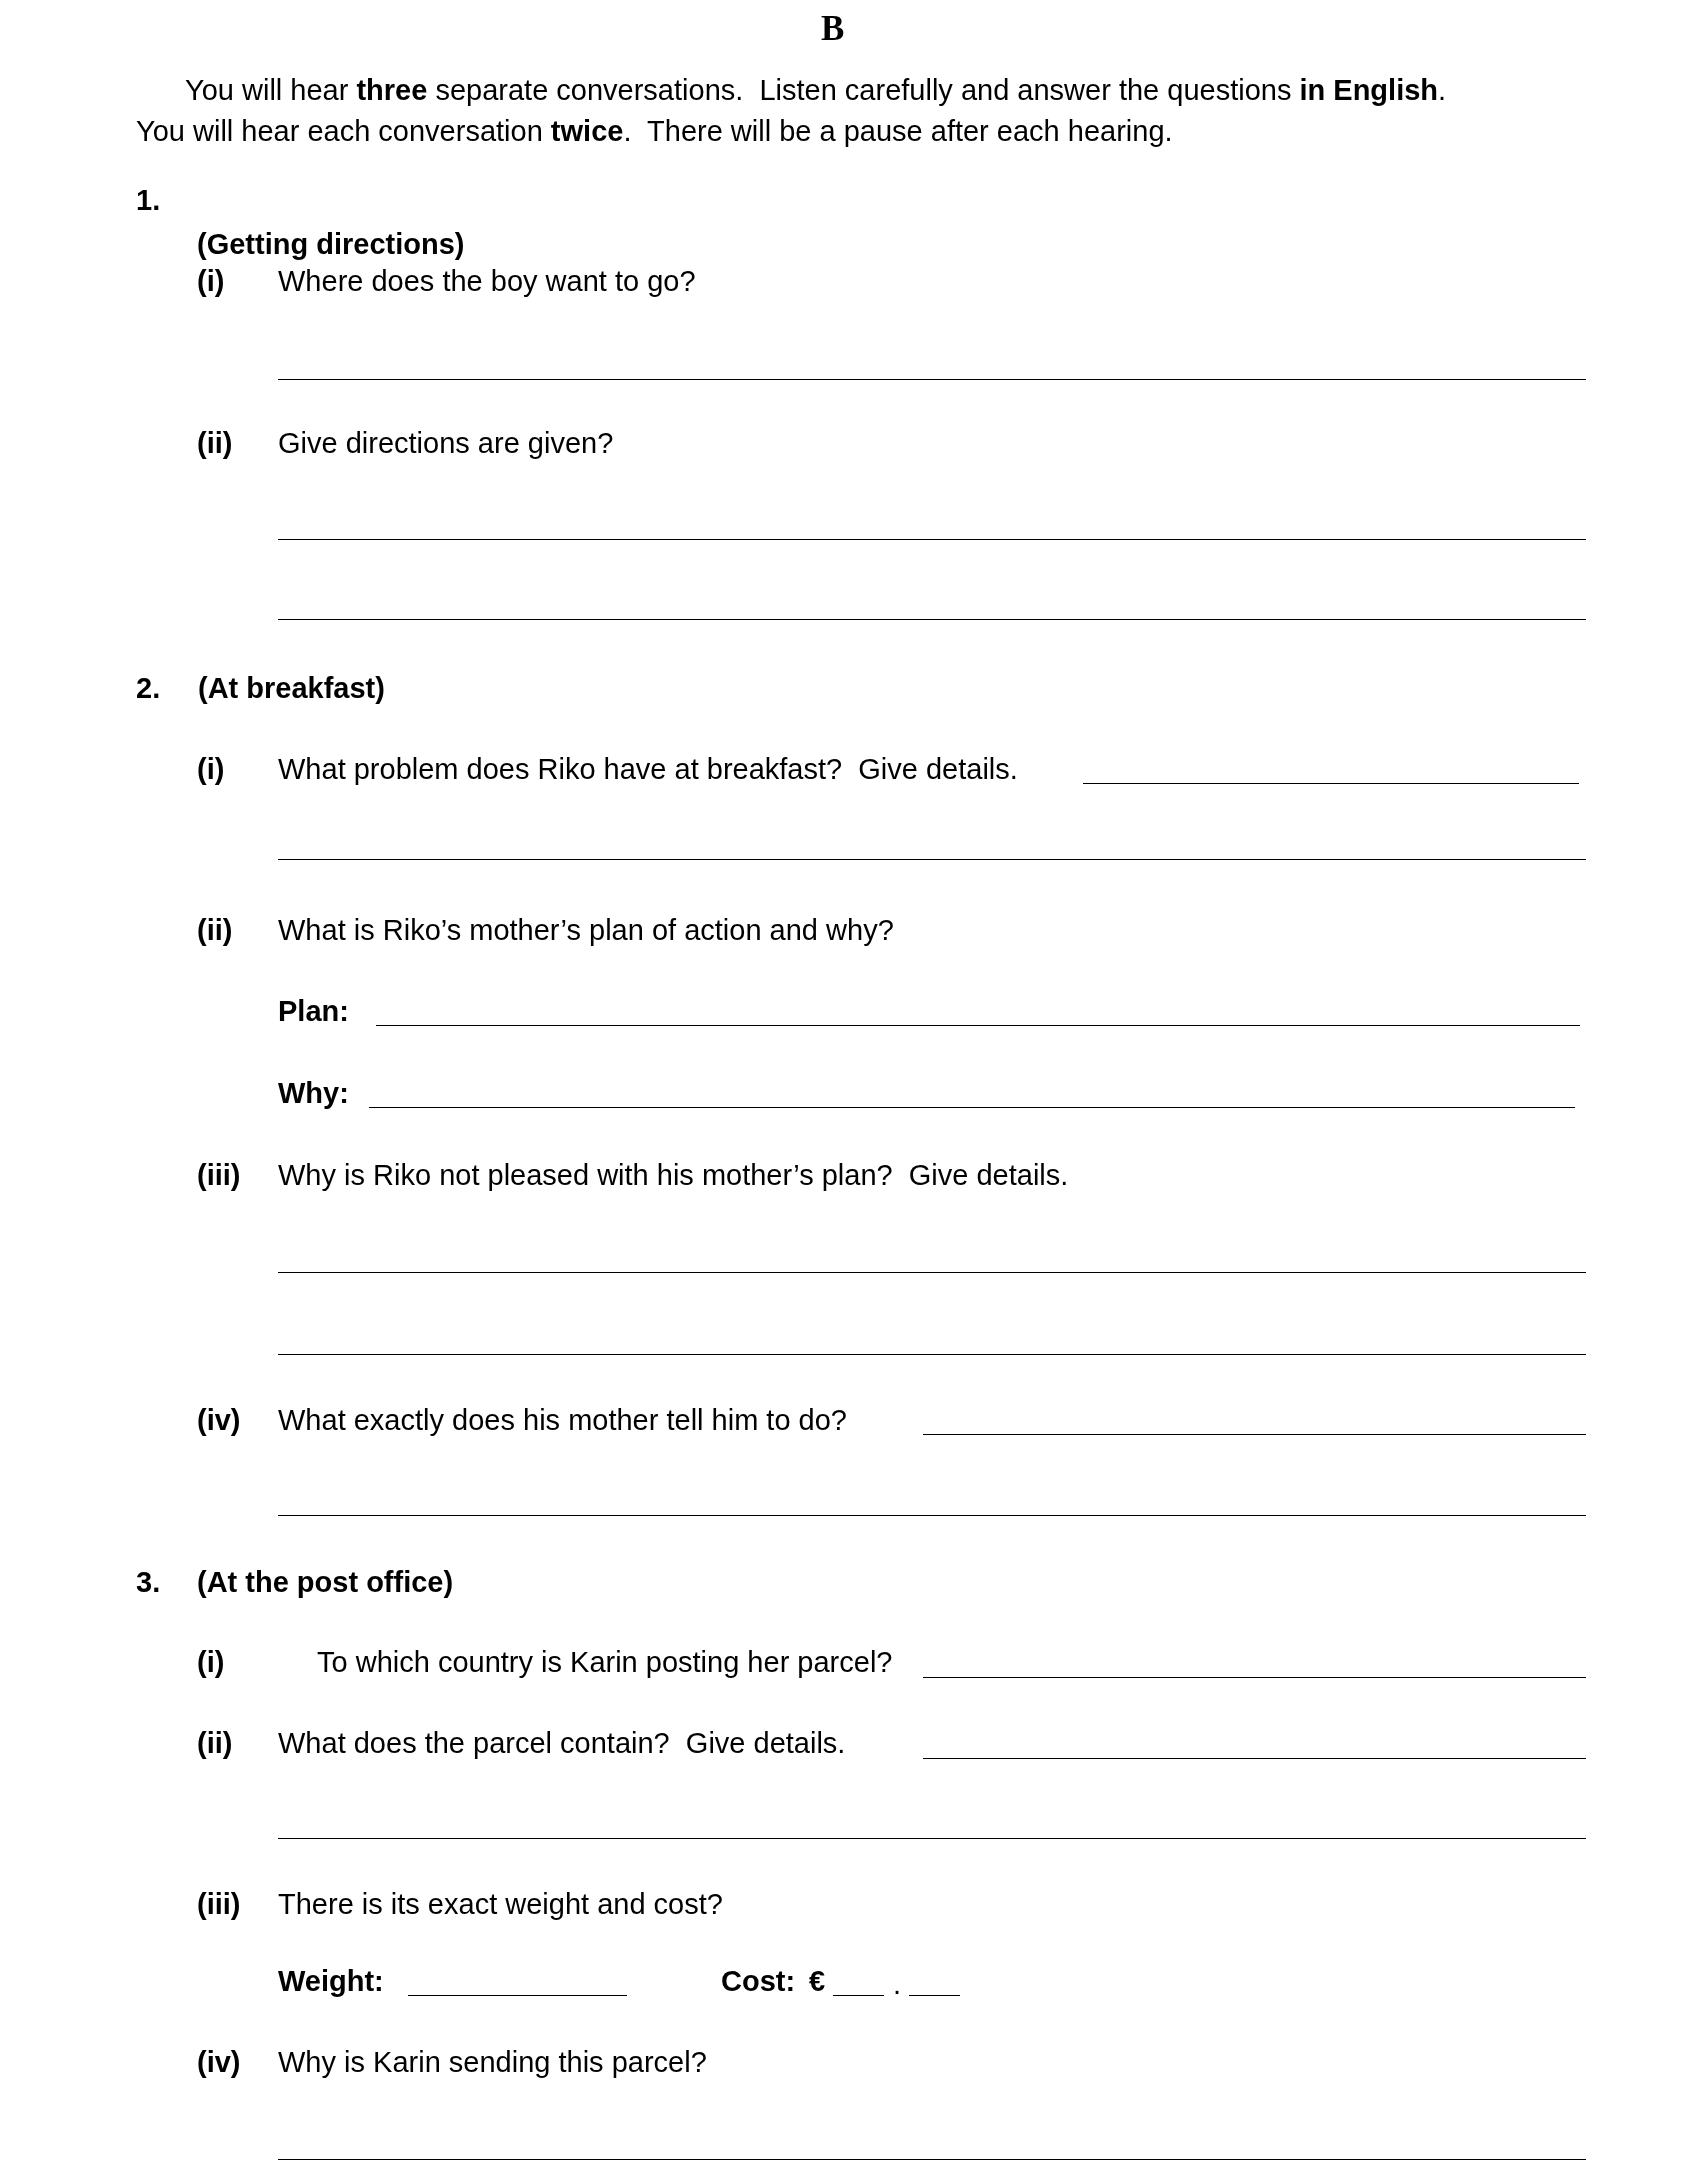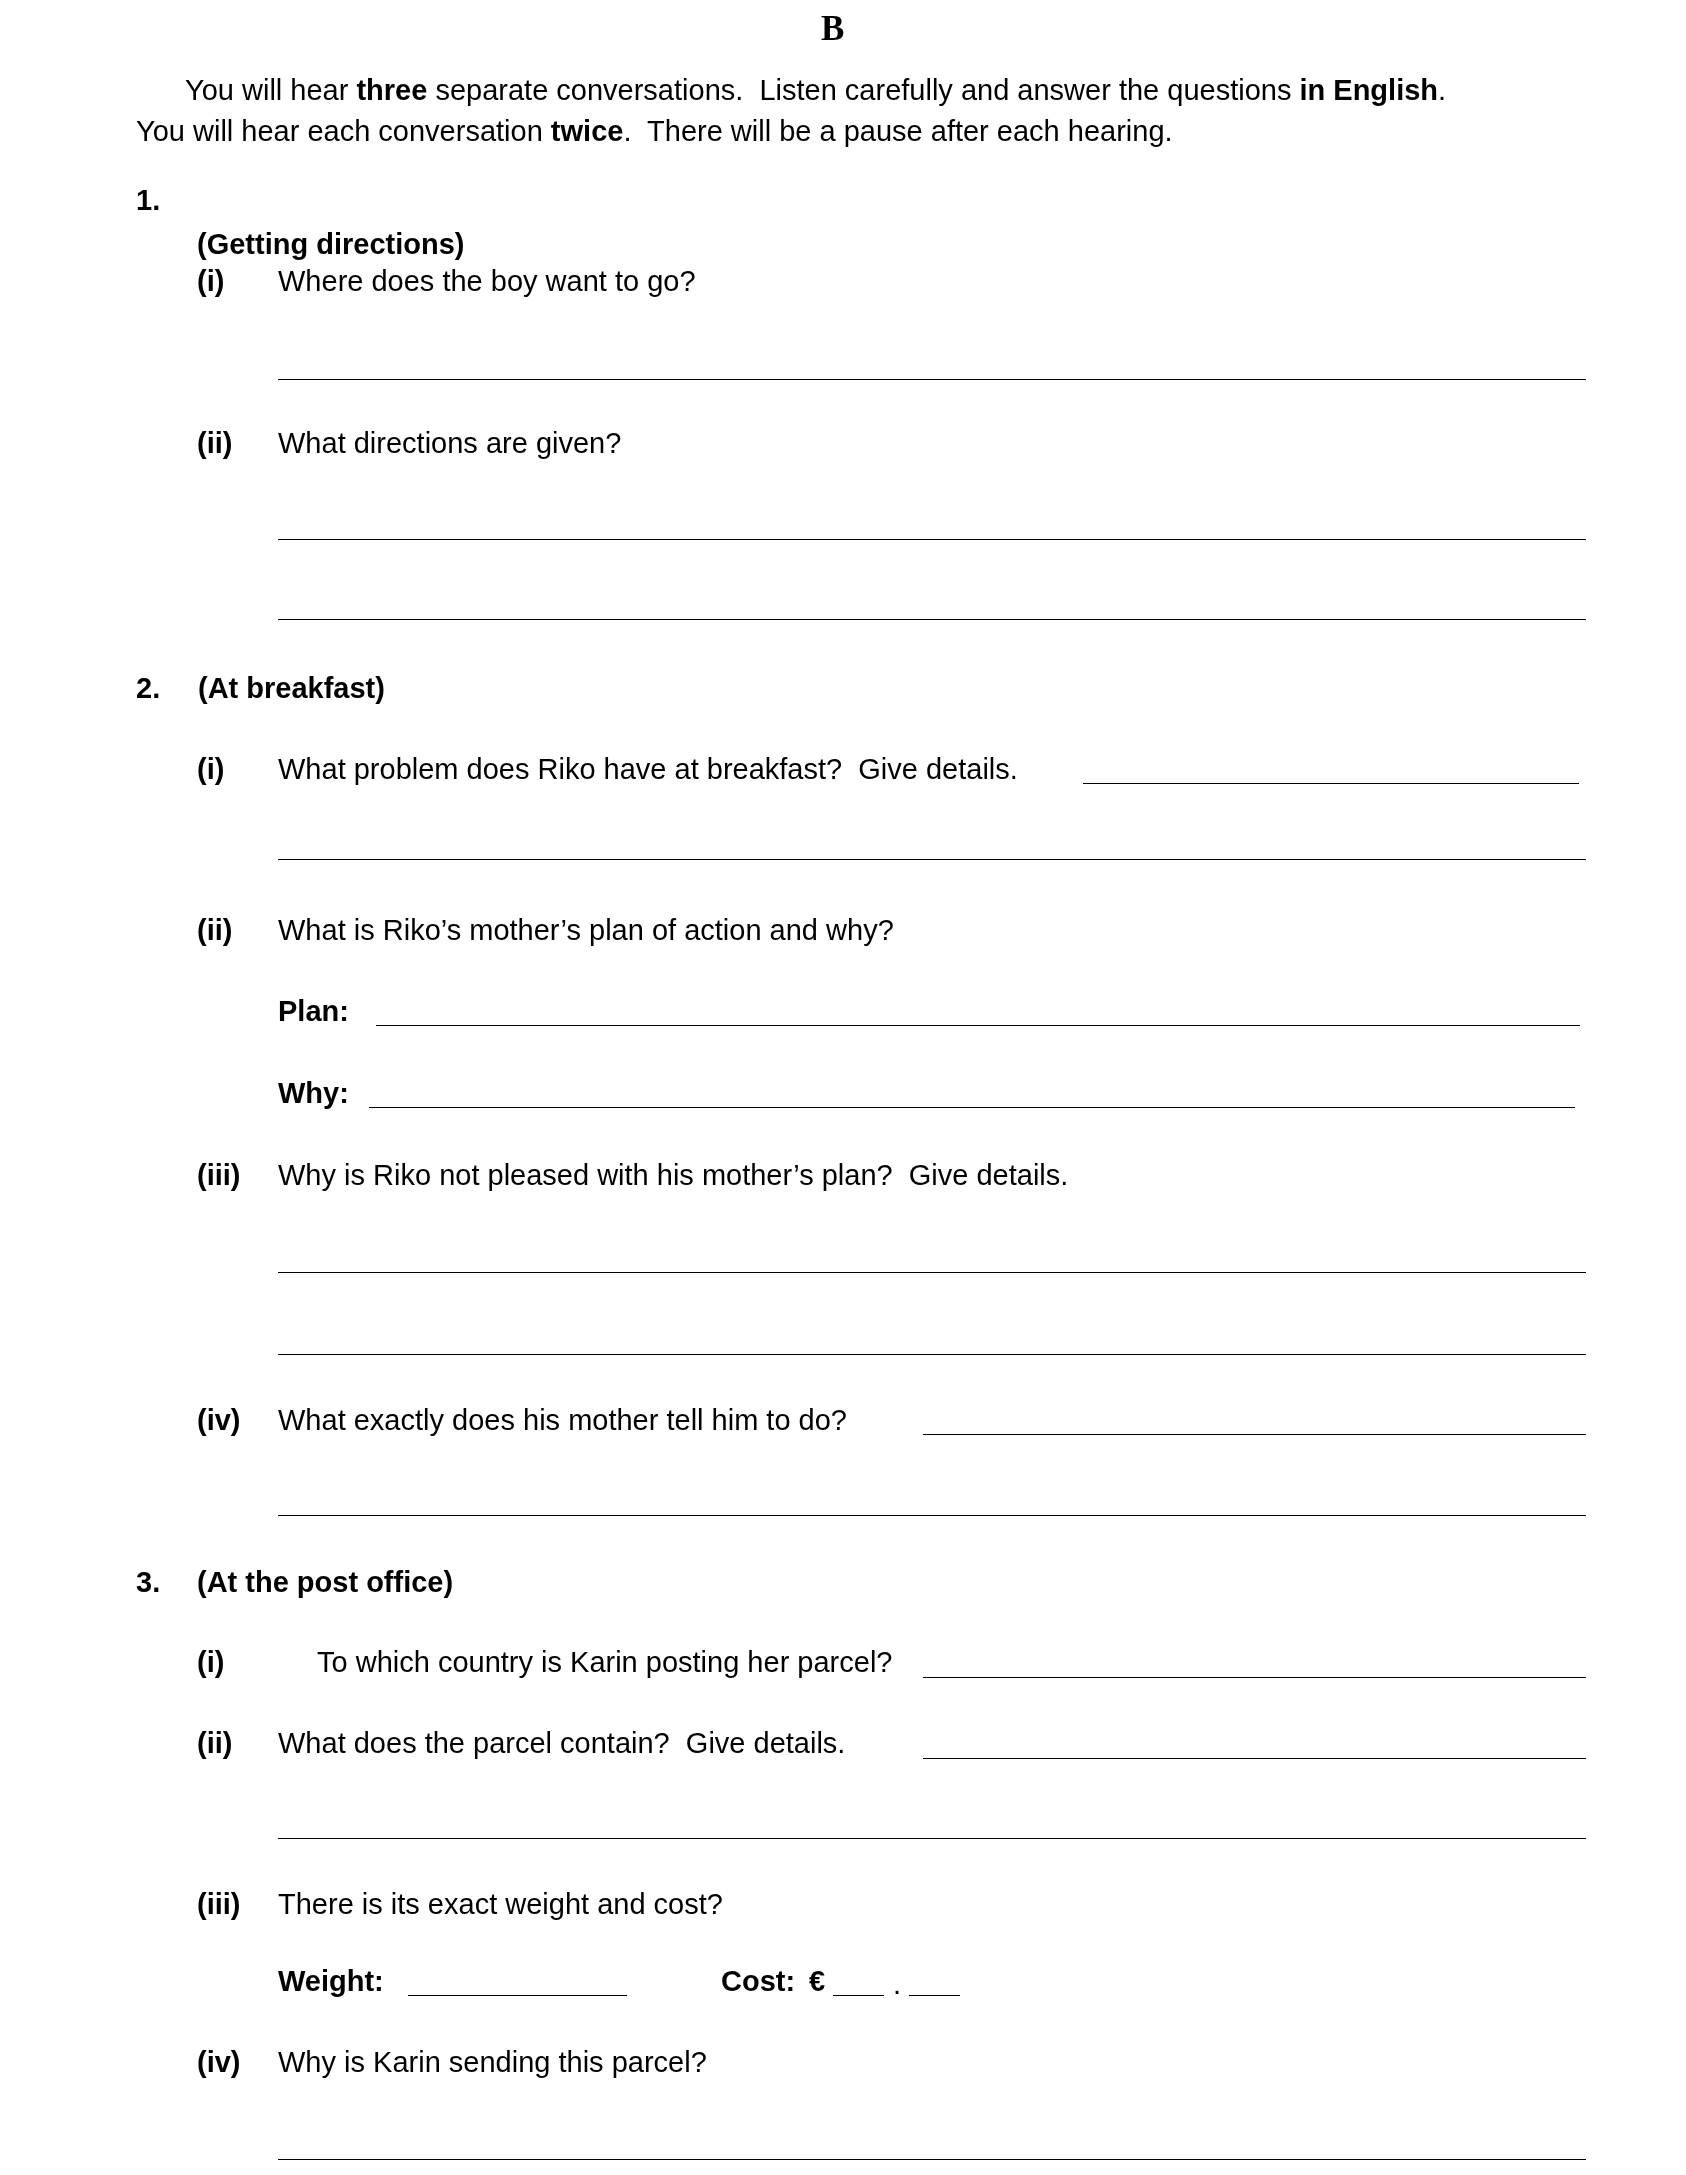--- a/index.html
+++ b/index.html
@@ -32,21 +32,21 @@
 </div>
 
 <div class="abs section-num" style="left:136px; top:186px;">1.</div>
 <div class="abs bold" style="left:197px; top:186px;margin-top:44px;">(Getting directions)</div>
 
 <div class="abs sub-label" style="left:197px; top:267px;">(i)</div>
 <div class="abs" style="left:278px; top:267px;">Where does the boy want to go?</div>
 <div class="rule" style="left:278px; width:1308px; top:379px;"></div>
 
 <div class="abs sub-label" style="left:197px; top:429px;">(ii)</div>
-<div class="abs" style="left:278px; top:429px;">What directions are given?</div>
+<div class="abs" style="left:278px; top:429px;">Give directions are given?</div>
 <div class="rule" style="left:278px; width:1308px; top:539px;"></div>
 <div class="rule" style="left:278px; width:1308px; top:619px;"></div>
 
 <div class="abs section-num" style="left:136px; top:674px;">2.</div>
 <div class="abs bold" style="left:198px; top:674px;">(At breakfast)</div>
 
 <div class="abs sub-label" style="left:197px; top:755px;">(i)</div>
 <div class="abs" style="left:278px; top:755px; white-space:pre;">What problem does Riko have at breakfast?  Give details.</div>
 <div class="rule" style="left:1083px; width:496px; top:783px;"></div>
 <div class="rule" style="left:278px; width:1308px; top:859px;"></div>

